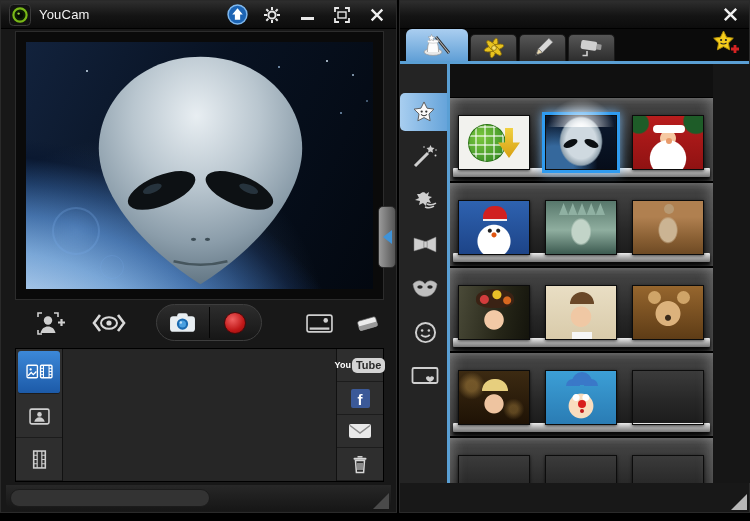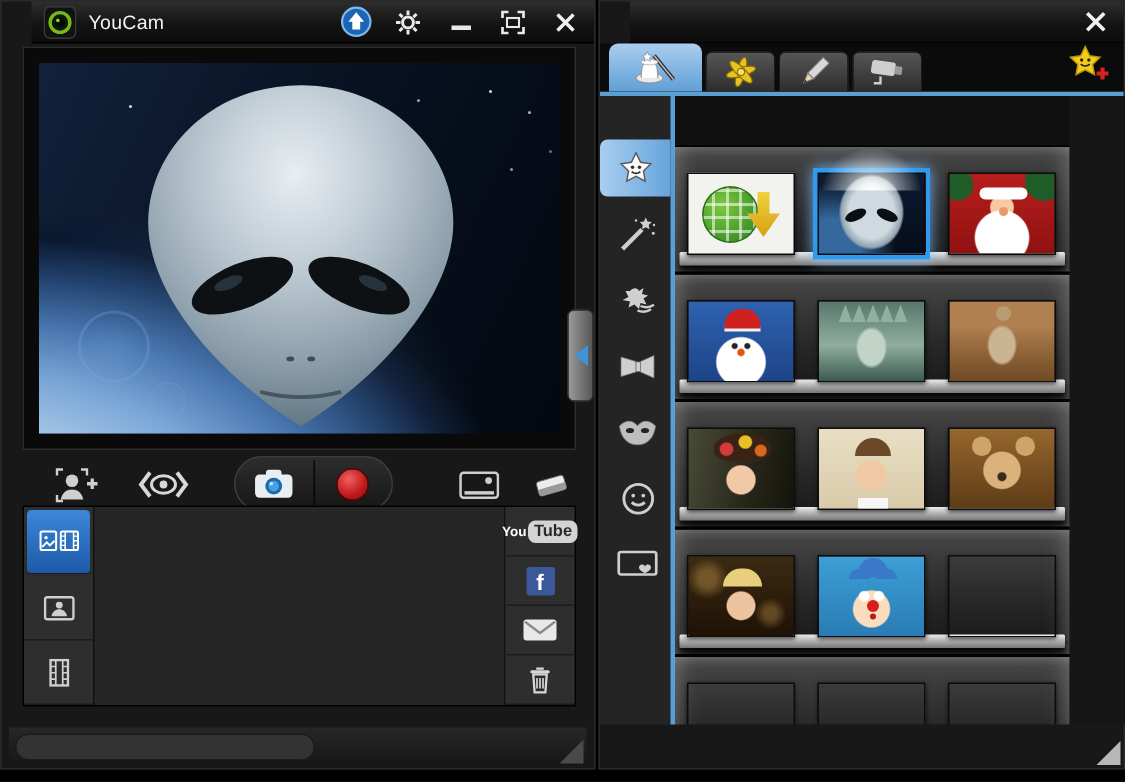--- a/index.html
+++ b/index.html
@@ -4,21 +4,21 @@
 <style>
   *{margin:0;padding:0;box-sizing:border-box;}
   html,body{width:750px;height:521px;}
   body{position:relative;background:#000;font-family:"Liberation Sans",sans-serif;overflow:hidden;}
 
   .win{position:absolute;top:0;height:513px;background:#181818;border:1px solid #2a2a2a;}
   #left-win{left:0;width:397px;}
   #right-win{left:399px;width:351px;}
 
   
-  .titlebar{height:28px;background:linear-gradient(#2e2e2e,#141414 55%,#0c0c0c);border-bottom:1px solid #000;display:flex;align-items:center;padding:0 8px;position:relative;margin-left:20px;}
+  .titlebar{height:28px;background:linear-gradient(#2e2e2e,#141414 55%,#0c0c0c);border-bottom:1px solid #000;display:flex;align-items:center;padding:0 8px;position:relative;}
   .titlebar .win-title{color:#f2f2f2;font-size:13px;margin-left:8px;letter-spacing:.2px;}
   .tb-right{margin-left:auto;display:flex;align-items:center;gap:13px;}
   .tb-btn{display:flex;align-items:center;justify-content:center;width:22px;height:22px;cursor:pointer;}
   .min-bar{width:13px;height:3px;background:#e8e8e8;margin-top:8px;}
 
   .logo-box{width:22px;height:22px;}
 
   
   .video-frame{position:absolute;left:14px;top:30px;width:369px;height:269px;background:#0a0a0a;border:1px solid #2c2c2c;}
   .video{position:absolute;inset:10px;overflow:hidden;background:
@@ -37,21 +37,21 @@
   .ctl.face{left:14px;width:44px;}
   .ctl.eye{left:72px;width:44px;}
   .capture-pill{position:absolute;left:141px;top:2px;width:106px;height:37px;border-radius:19px;background:linear-gradient(#2d2d2d,#161616);border:1px solid #3e3e3e;display:flex;}
   .pill-half{flex:1;display:flex;align-items:center;justify-content:center;cursor:pointer;}
   .pill-div{width:1px;background:#050505;margin:2px 0;}
   .rec-dot{width:22px;height:22px;border-radius:50%;background:radial-gradient(circle at 38% 32%,#f06060,#c01818 60%,#870d0d);border:1px solid #4a0808;}
   .ctl.pip{left:282px;width:44px;}
   .ctl.eraser{left:330px;width:44px;}
 
   
-  .media-panel{position:absolute;left:14px;top:336px;width:369px;height:134px;display:flex;background:#232323;border:1px solid #000;}
+  .media-panel{position:absolute;left:14px;top:347px;width:369px;height:134px;display:flex;background:#232323;border:1px solid #000;}
   .media-col{width:46px;background:#2e2e2e;display:flex;flex-direction:column;}
   .media-cell{display:flex;align-items:center;justify-content:center;border-bottom:1px solid #1c1c1c;cursor:pointer;}
   .media-col.left .media-cell{height:44px;}
   .media-col.right .media-cell{height:33px;}
   .media-cell.active{background:linear-gradient(#3c88d8,#1c5aa8);border-radius:3px;margin:2px;height:40px;}
   .media-list{flex:1;background:#262626;border-left:1px solid #111;border-right:1px solid #111;}
   .yt-wrap{display:flex;align-items:center;gap:1px;}
   .yt-you{color:#fff;font-weight:bold;font-size:9px;}
   .yt-tube{background:#d4d4d4;color:#2a2a2a;font-weight:bold;font-size:11px;padding:1px 4px 2px;border-radius:5px;}
   .fb-box{width:19px;height:19px;background:#3b5998;border-radius:2px;color:#fff;font-weight:bold;font-size:15px;text-align:center;line-height:21px;overflow:hidden;}

